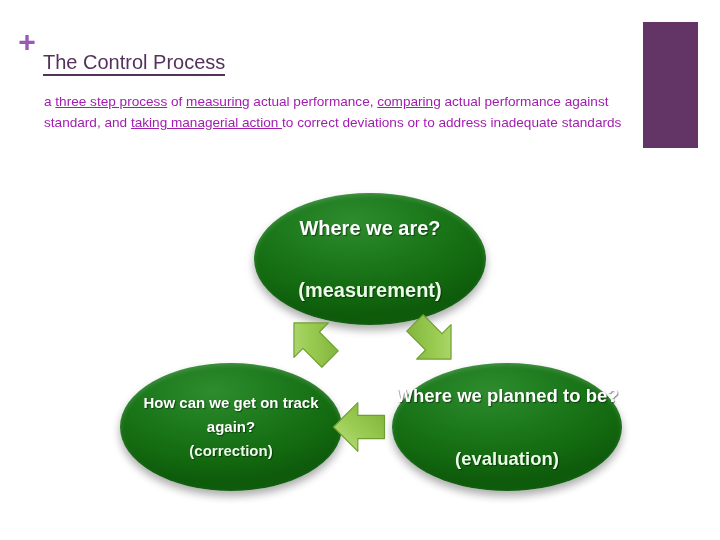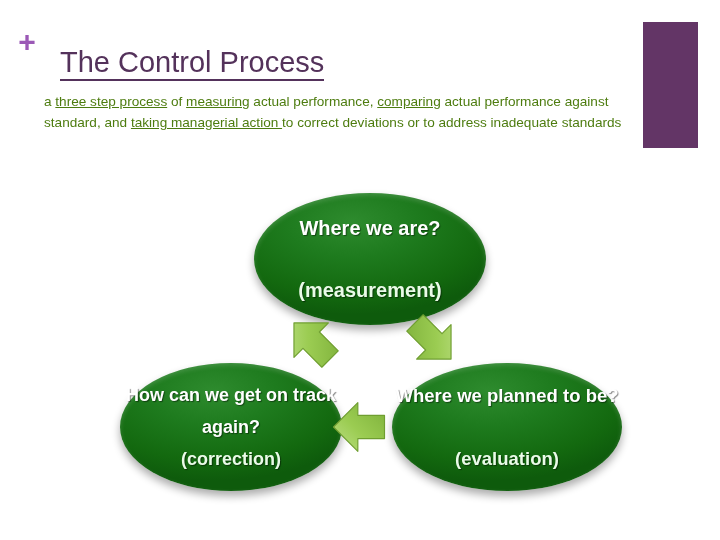--- a/index.html
+++ b/index.html
@@ -26,42 +26,42 @@
     color: #9B59B6;
     font-size: 30px;
     line-height: 26px;
     font-weight: bold;
     text-align: center;
     user-select: none;
   }
 
   .page-title {
     position: absolute;
-    left: 60px;
+    left: 43px;
     top: 45px;
-    font-size: 29px;
+    font-size: 20px;
     line-height: 34px;
     font-weight: 400;
     color: #54325B;
     letter-spacing: 0px;
     white-space: nowrap;
   }
   .page-title .title-underline {
     border-bottom: 2px solid #54325B;
     padding-bottom: 1px;
   }
 
   .body-text {
     position: absolute;
     left: 44px;
     top: 92px;
     width: 588px;
     font-size: 13.6px;
     line-height: 20.5px;
-    color: #4d7c0f;
+    color: #a21caf;
   }
   .body-text u {
     text-decoration: underline;
     text-underline-offset: 1px;
   }
 
   
   .purple-block {
     position: absolute;
     left: 643px;
@@ -102,22 +102,22 @@
     width: 232px;
     height: 132px;
     font-size: 20px;
     line-height: 26px;
   }
   .node-bl {
     left: 120px;
     top: 203px;
     width: 222px;
     height: 128px;
-    font-size: 18px;
-    line-height: 32px;
+    font-size: 15px;
+    line-height: 24px;
   }
   .node-br {
     left: 392px;
     top: 203px;
     width: 230px;
     height: 128px;
     font-size: 18.5px;
     line-height: 24px;
     gap: 16px;
   }

